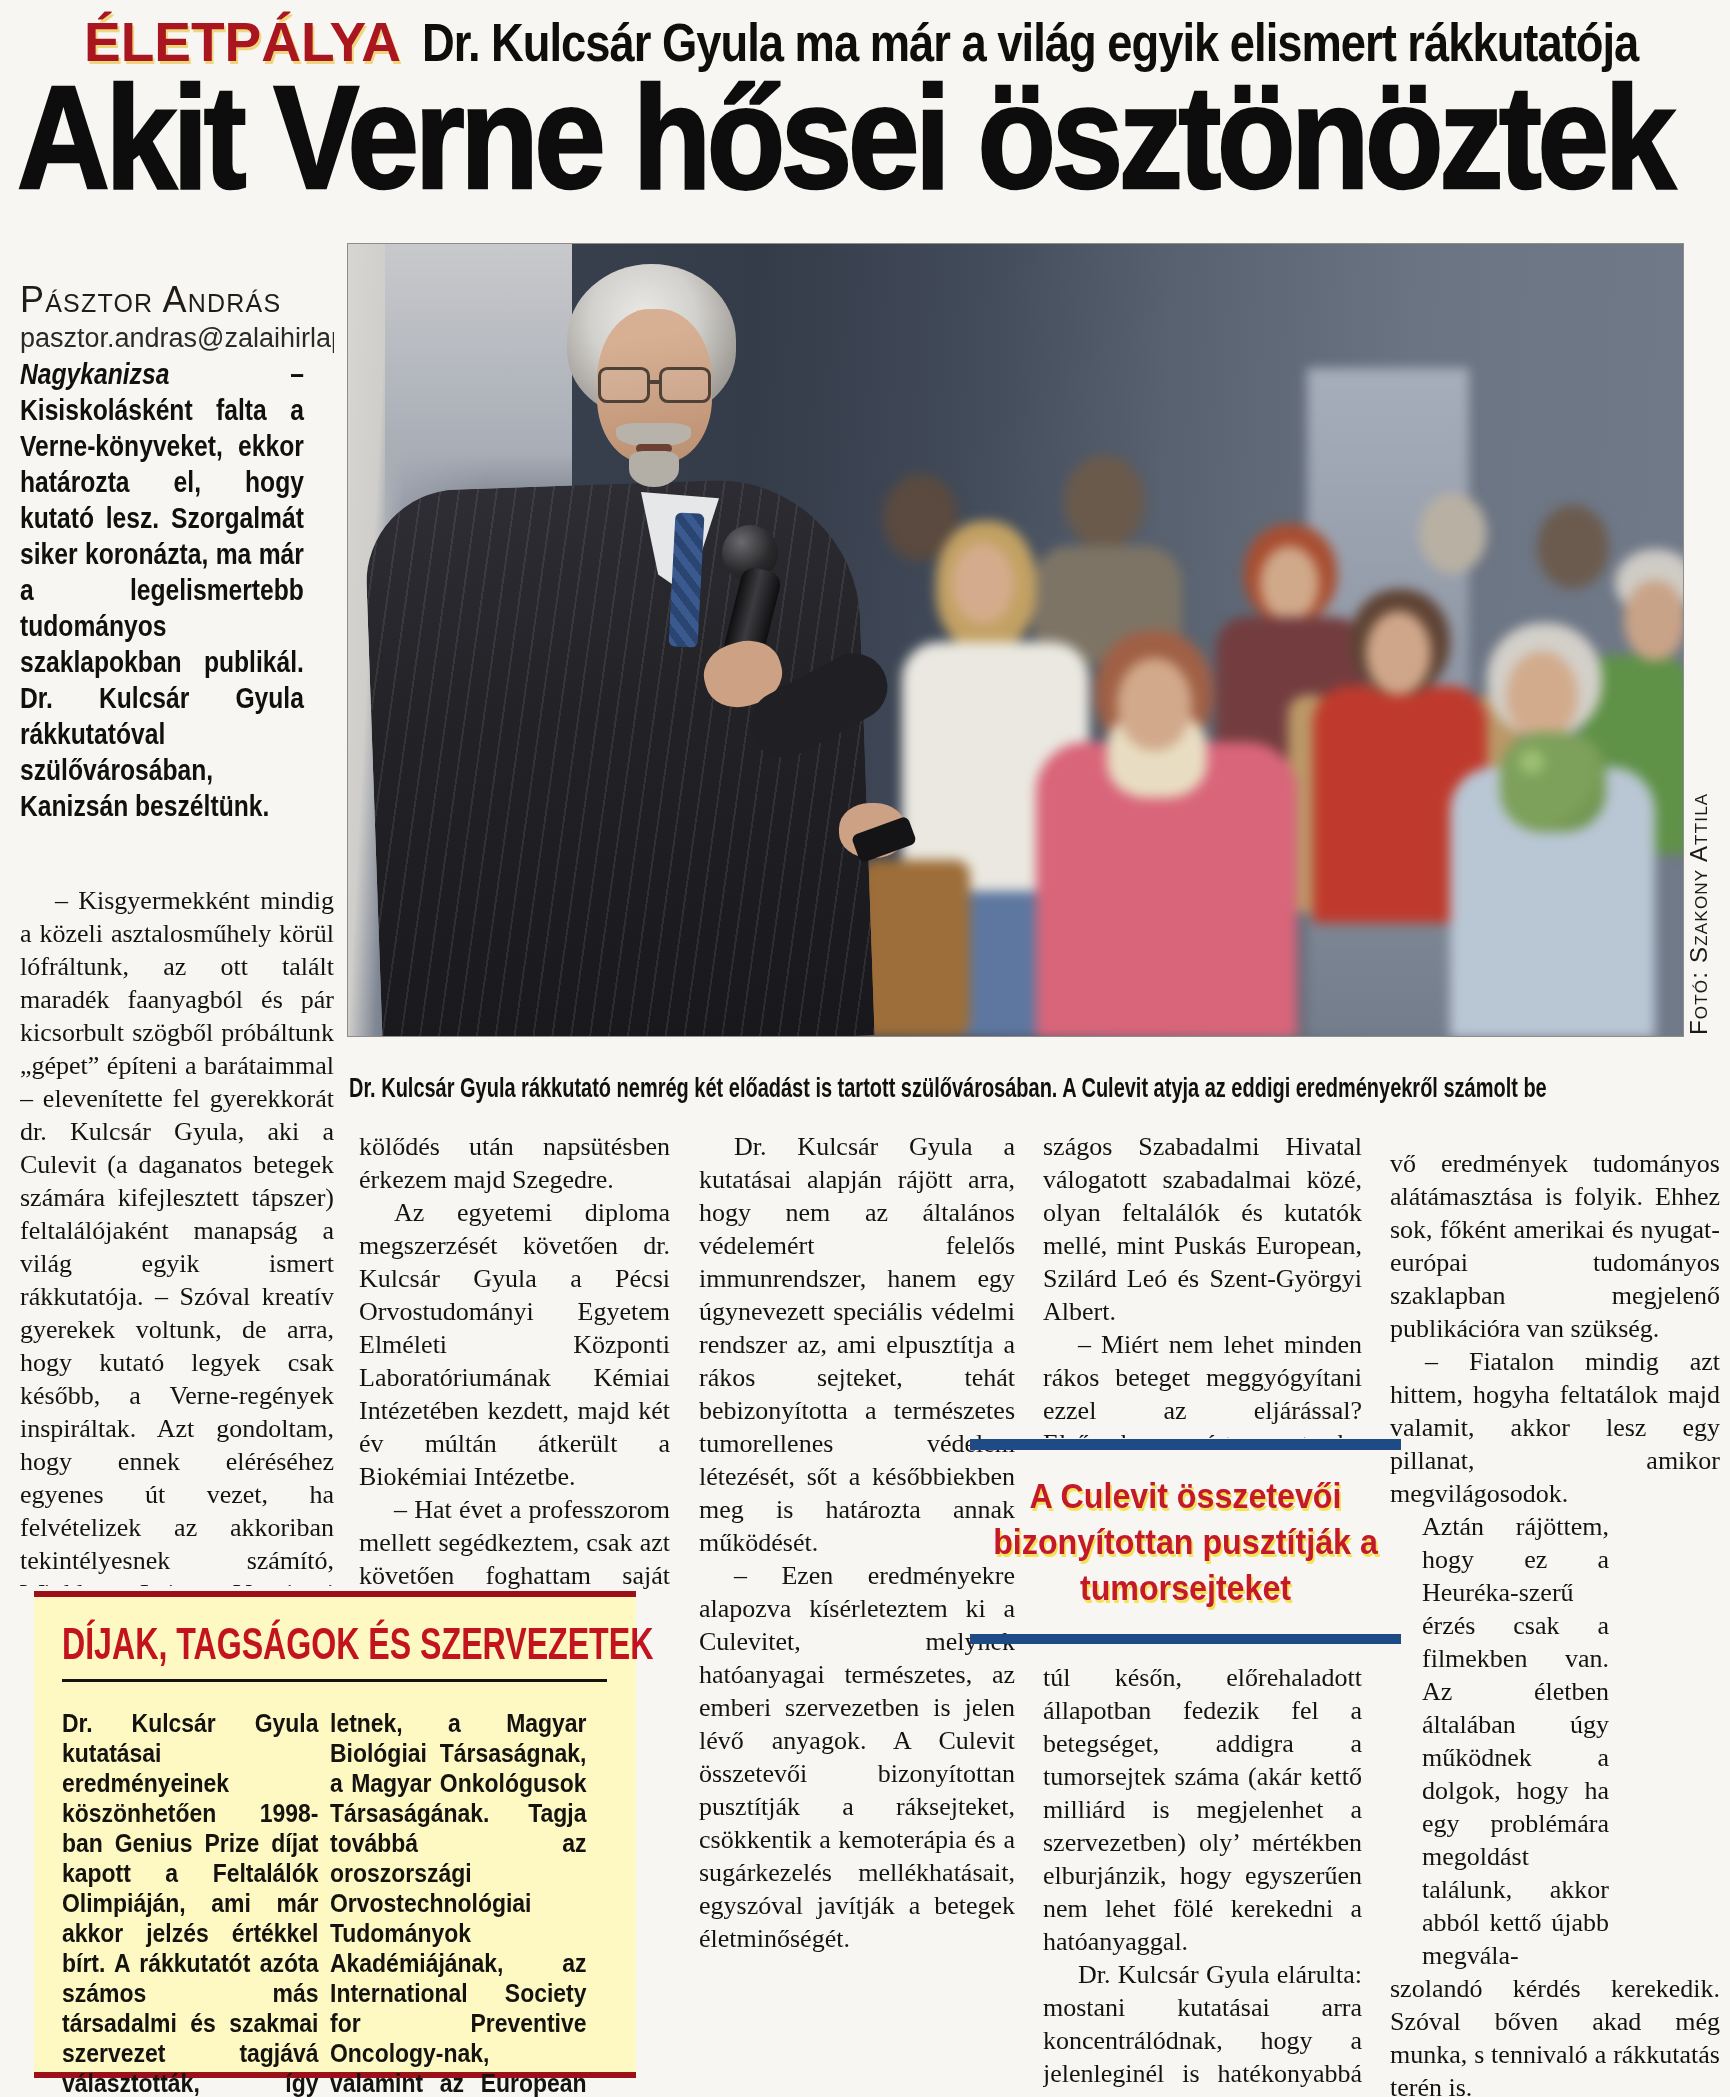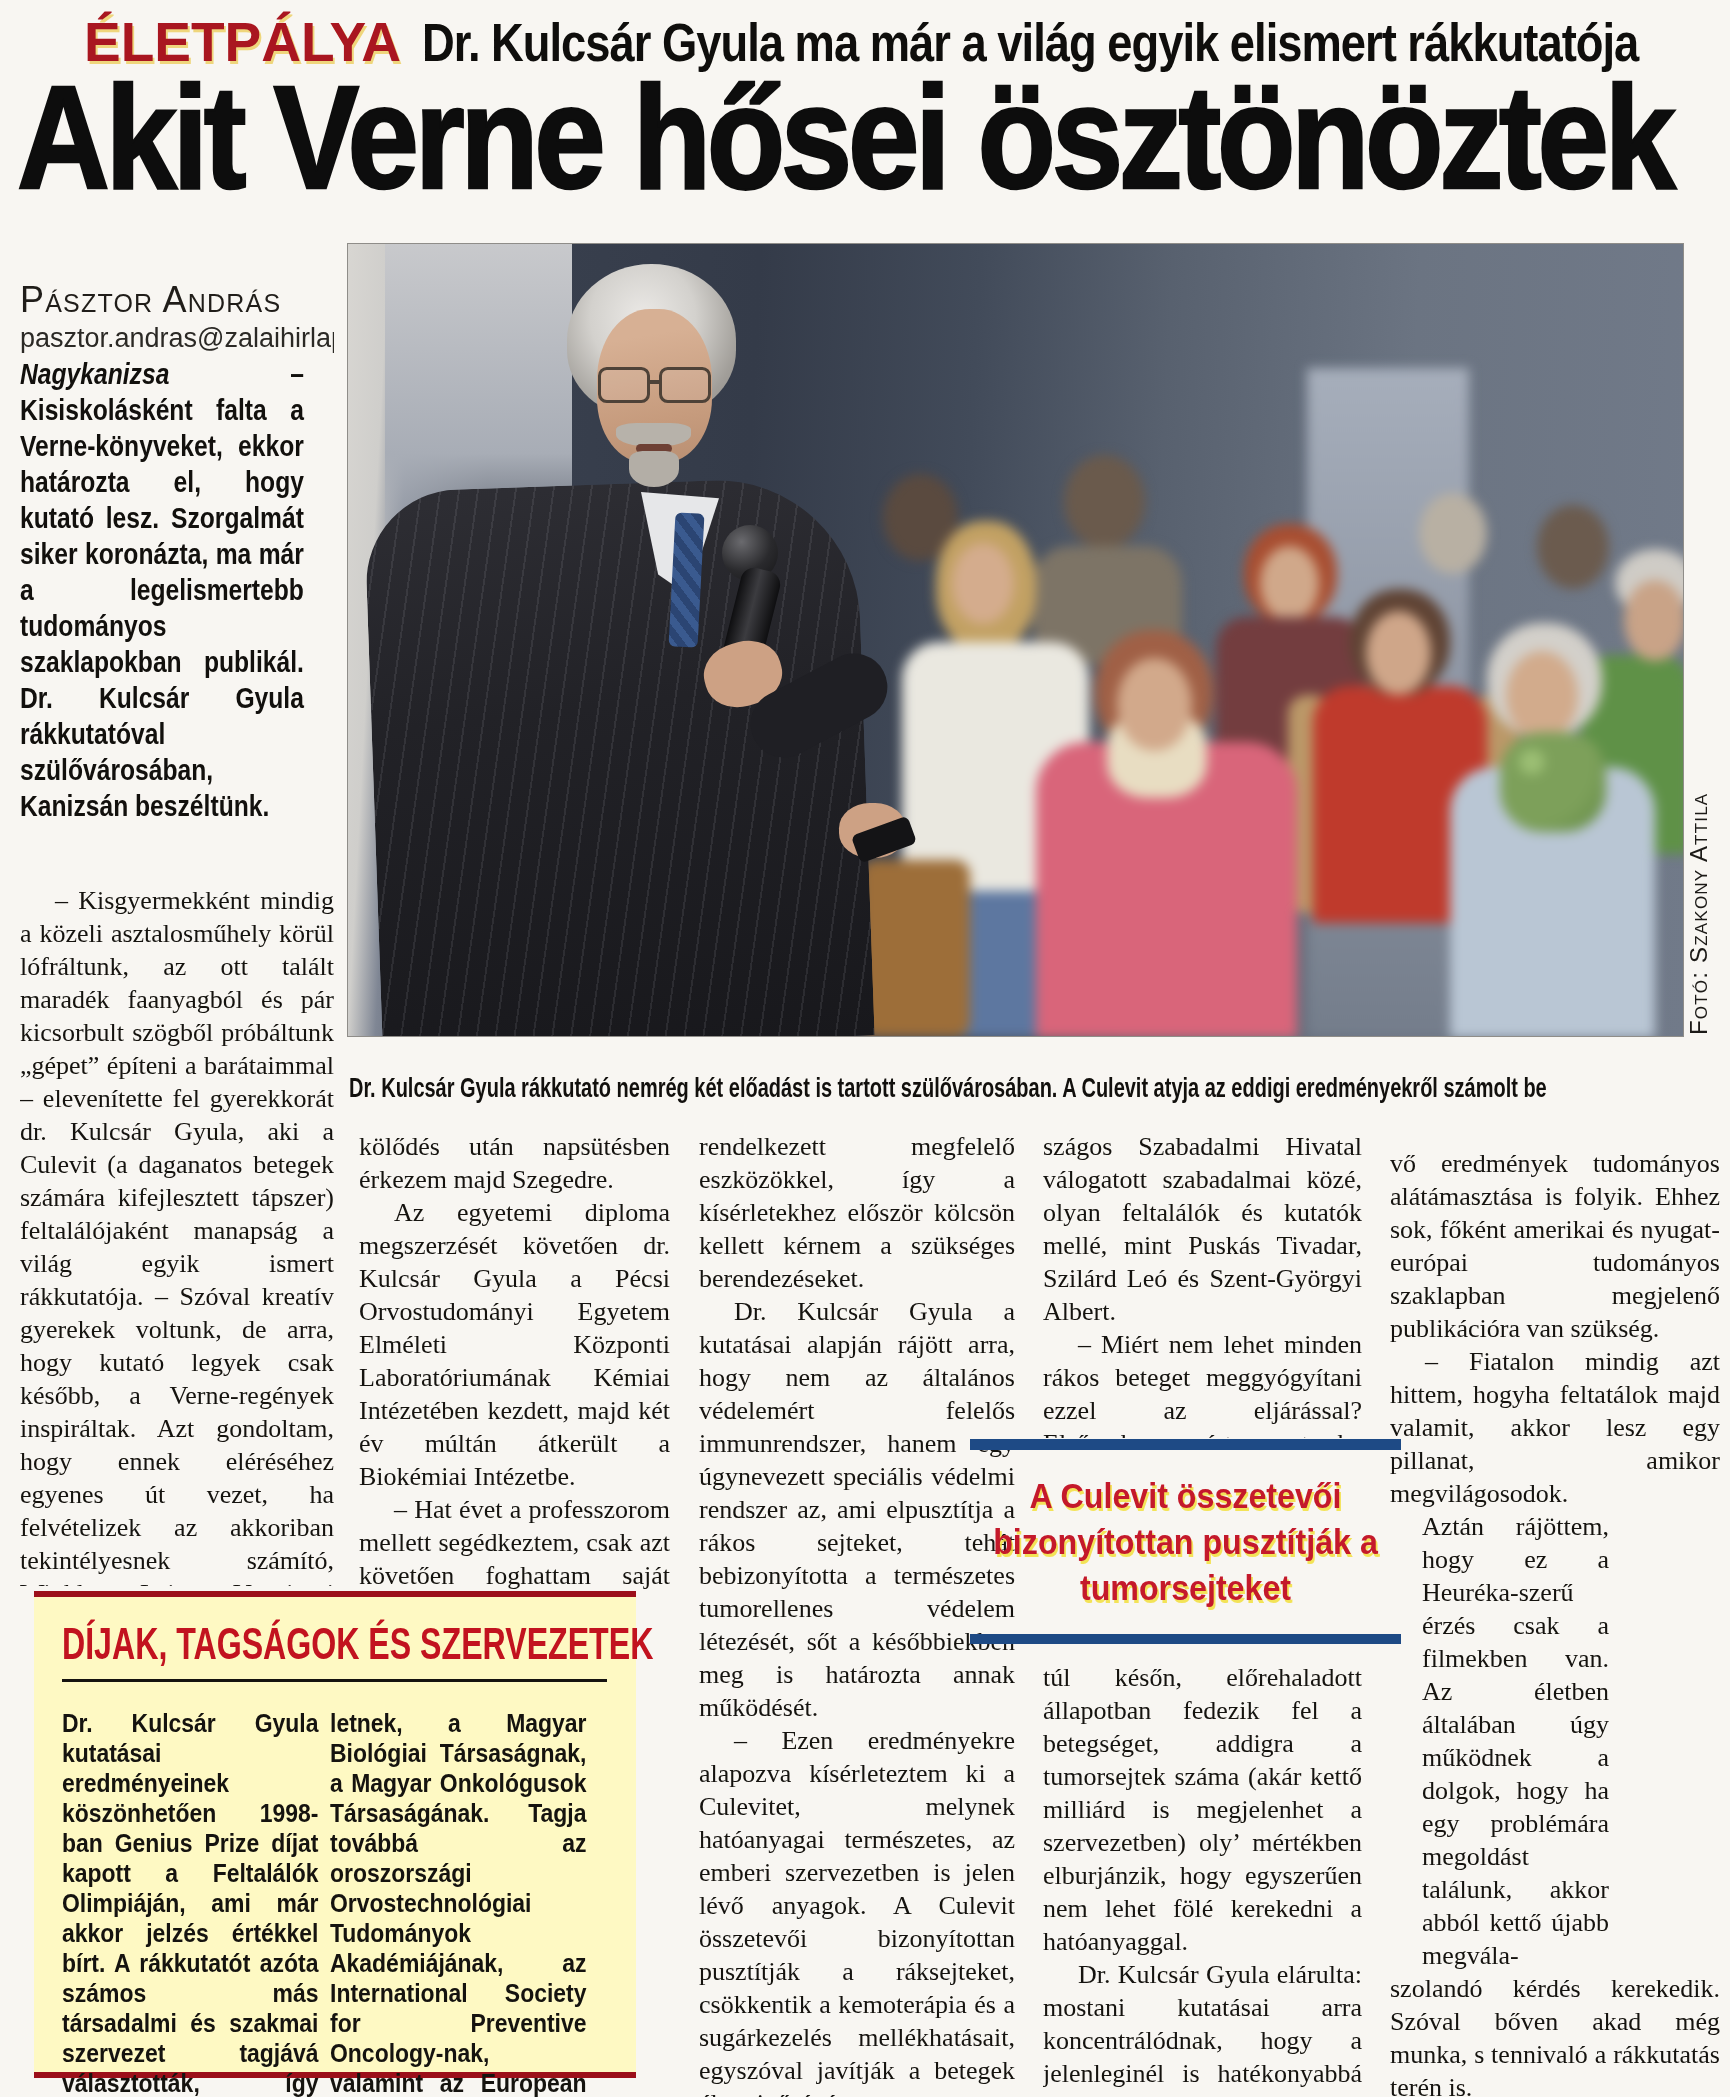--- a/index.html
+++ b/index.html
@@ -255,28 +255,27 @@
     </div>
   </section>
 
   <section class="col colB">
     <p>kölődés után napsütésben érkezem majd Szegedre.</p>
     <p class="ind">Az egyetemi diploma megszerzését követően dr. Kulcsár Gyula a Pécsi Orvostudományi Egyetem Elméleti Központi Laboratóriumának Kémiai Intézetében kezdett, majd két év múltán átkerült a Biokémiai Intézetbe.</p>
     <p class="ind">– Hat évet a professzorom mellett segédkeztem, csak azt követően foghattam saját kutatásba. Persze ez abban az időben nem volt egyszerű dolog, az intézet ugyanis nem</p>
   </section>
 
   <section class="col colC">
-    <p>rendelkezett megfelelő eszközökkel, így a kísérletekhez először kölcsön kellett kérnem a szükséges berendezéseket.</p>
     <p class="ind">Dr. Kulcsár Gyula a kutatásai alapján rájött arra, hogy nem az általános védelemért felelős immunrendszer, hanem egy úgynevezett speciális védelmi rendszer az, ami elpusztítja a rákos sejteket, tehát bebizonyította a természetes tumorellenes védelem létezését, sőt a későbbiekben meg is határozta annak működését.</p>
     <p class="ind">– Ezen eredményekre alapozva kísérleteztem ki a Culevitet, melynek hatóanyagai természetes, az emberi szervezetben is jelen lévő anyagok. A Culevit összetevői bizonyítottan pusztítják a ráksejteket, csökkentik a kemoterápia és a sugárkezelés mellékhatásait, egyszóval javítják a betegek életminőségét.</p>
 
   </section>
 
   <section class="col colD1">
-    <p>szágos Szabadalmi Hivatal válogatott szabadalmai közé, olyan feltalálók és kutatók mellé, mint Puskás Tivadar, Szilárd Leó és Szent-Györgyi Albert.</p>
+    <p>szágos Szabadalmi Hivatal válogatott szabadalmai közé, olyan feltalálók és kutatók mellé, mint Puskás European, Szilárd Leó és Szent-Györgyi Albert.</p>
     <p class="ind">– Miért nem lehet minden rákos beteget meggyógyítani ezzel az eljárással? Elsősorban azért, mert, ha valakinél</p>
   </section>
 
   <aside class="pullquote">
     <div class="pq-text">A Culevit összetevői bizonyítottan pusztítják a tumorsejteket</div>
   </aside>
 
   <section class="col colD2">
     <p>túl későn, előrehaladott állapotban fedezik fel a betegséget, addigra a tumorsejtek száma (akár kettő milliárd is megjelenhet a szervezetben) oly’ mértékben elburjánzik, hogy egyszerűen nem lehet fölé kerekedni a hatóanyaggal.</p>
     <p class="ind">Dr. Kulcsár Gyula elárulta: mostani kutatásai arra koncentrálódnak, hogy a jelenleginél is hatékonyabbá tegye a Culevit tápszert, illetőleg ezzel párhuzamosan a meglé-</p>

